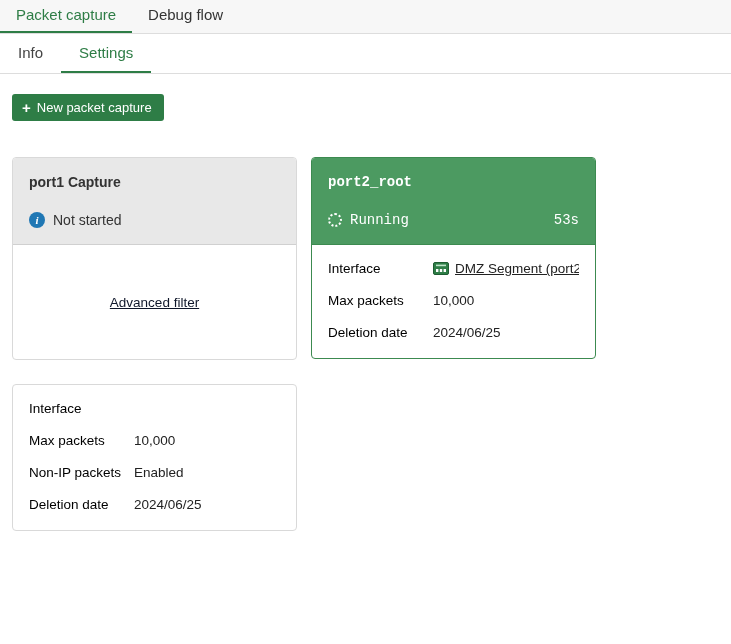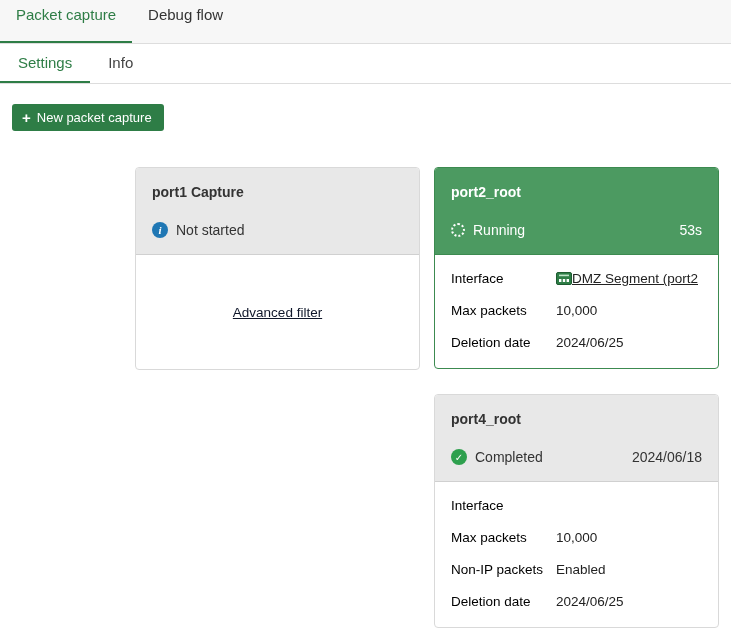--- a/index.html
+++ b/index.html
@@ -9,21 +9,21 @@
     background: #ffffff;
     color: #333;
     font-size: 14px;
   }
 
   
   .primary-tabs {
     display: flex;
     background: #f7f7f7;
     border-bottom: 1px solid #ddd;
-    height: 44px;
+    height: 34px;
   }
   .ptab {
     padding: 0 16px;
     line-height: 30px;
     font-size: 15px;
     color: #333;
     cursor: pointer;
     border-bottom: 2px solid transparent;
   }
   .ptab.active {
@@ -69,39 +69,39 @@
   }
   .plus-glyph { font-size: 15px; font-weight: bold; line-height: 1; }
 
   
   .cards {
     display: flex;
     flex-wrap: wrap;
     gap: 24px 14px;
     padding: 36px 12px 0 12px;
     align-items: flex-start;
-    justify-content: flex-end;
   }
   .card {
     width: 285px;
     border: 1px solid var(--border-gray);
     border-radius: 4px;
     background: #fff;
     overflow: hidden;
   }
   .card.running { border-color: var(--running-border); }
 
   .card-header {
     background: var(--card-header-gray);
     padding: 16px;
     border-bottom: 1px solid #d0d0d0;
   }
   .card.running .card-header {
     background: var(--running-header);
     border-bottom-color: var(--running-border);
+    font-family: Liberation Mono, monospace;
   }
   .card-title { font-weight: bold; font-size: 14px; color: #333; }
   .card.running .card-title { color: #fff; }
 
   .status-row {
     display: flex;
     align-items: center;
     margin-top: 22px;
     font-size: 14px;
     color: #333;
@@ -160,20 +160,21 @@
   .field-label {
     width: 105px;
     flex-shrink: 0;
     color: #000000;
     font-size: 13.5px;
   }
   .field-value {
     flex: 1;
     display: flex;
     align-items: center;
+    gap: 6px;
     font-size: 13.5px;
     color: #222;
     white-space: nowrap;
     overflow: hidden;
   }
   .iface-link {
     color: #222;
     text-decoration: underline;
     cursor: pointer;
     overflow: hidden;
@@ -183,22 +184,22 @@
 </style>
 </head>
 <body>
 
 <div class="primary-tabs">
   <div class="ptab active">Packet capture</div>
   <div class="ptab">Debug flow</div>
 </div>
 
 <div class="secondary-tabs">
+  <div class="stab">Info</div>
   <div class="stab active">Settings</div>
-  <div class="stab">Info</div>
 </div>
 
 <div class="toolbar">
   <button class="new-btn">
     <span class="plus-glyph">+</span>
     <span>New packet capture</span>
   </button>
 </div>
 
 <div class="cards">
@@ -251,30 +252,20 @@
         <div class="field-value">10,000</div>
       </div>
       <div class="field-row">
         <div class="field-label">Deletion date</div>
         <div class="field-value">2024/06/25</div>
       </div>
     </div>
   </div>
 
   <div class="card">
-    <div class="card-header">
-      <div class="card-title">port4_root</div>
-      <div class="status-row">
-        <span class="status-left">
-          <span class="sicon check-circle">✓</span>
-          <span>Completed</span>
-        </span>
-        <span class="status-meta">2024/06/18</span>
-      </div>
-    </div>
     <div class="card-body">
       <div class="field-row">
         <div class="field-label">Interface</div>
       </div>
       <div class="field-row">
         <div class="field-label">Max packets</div>
         <div class="field-value">10,000</div>
       </div>
       <div class="field-row">
         <div class="field-label">Non-IP packets</div>

